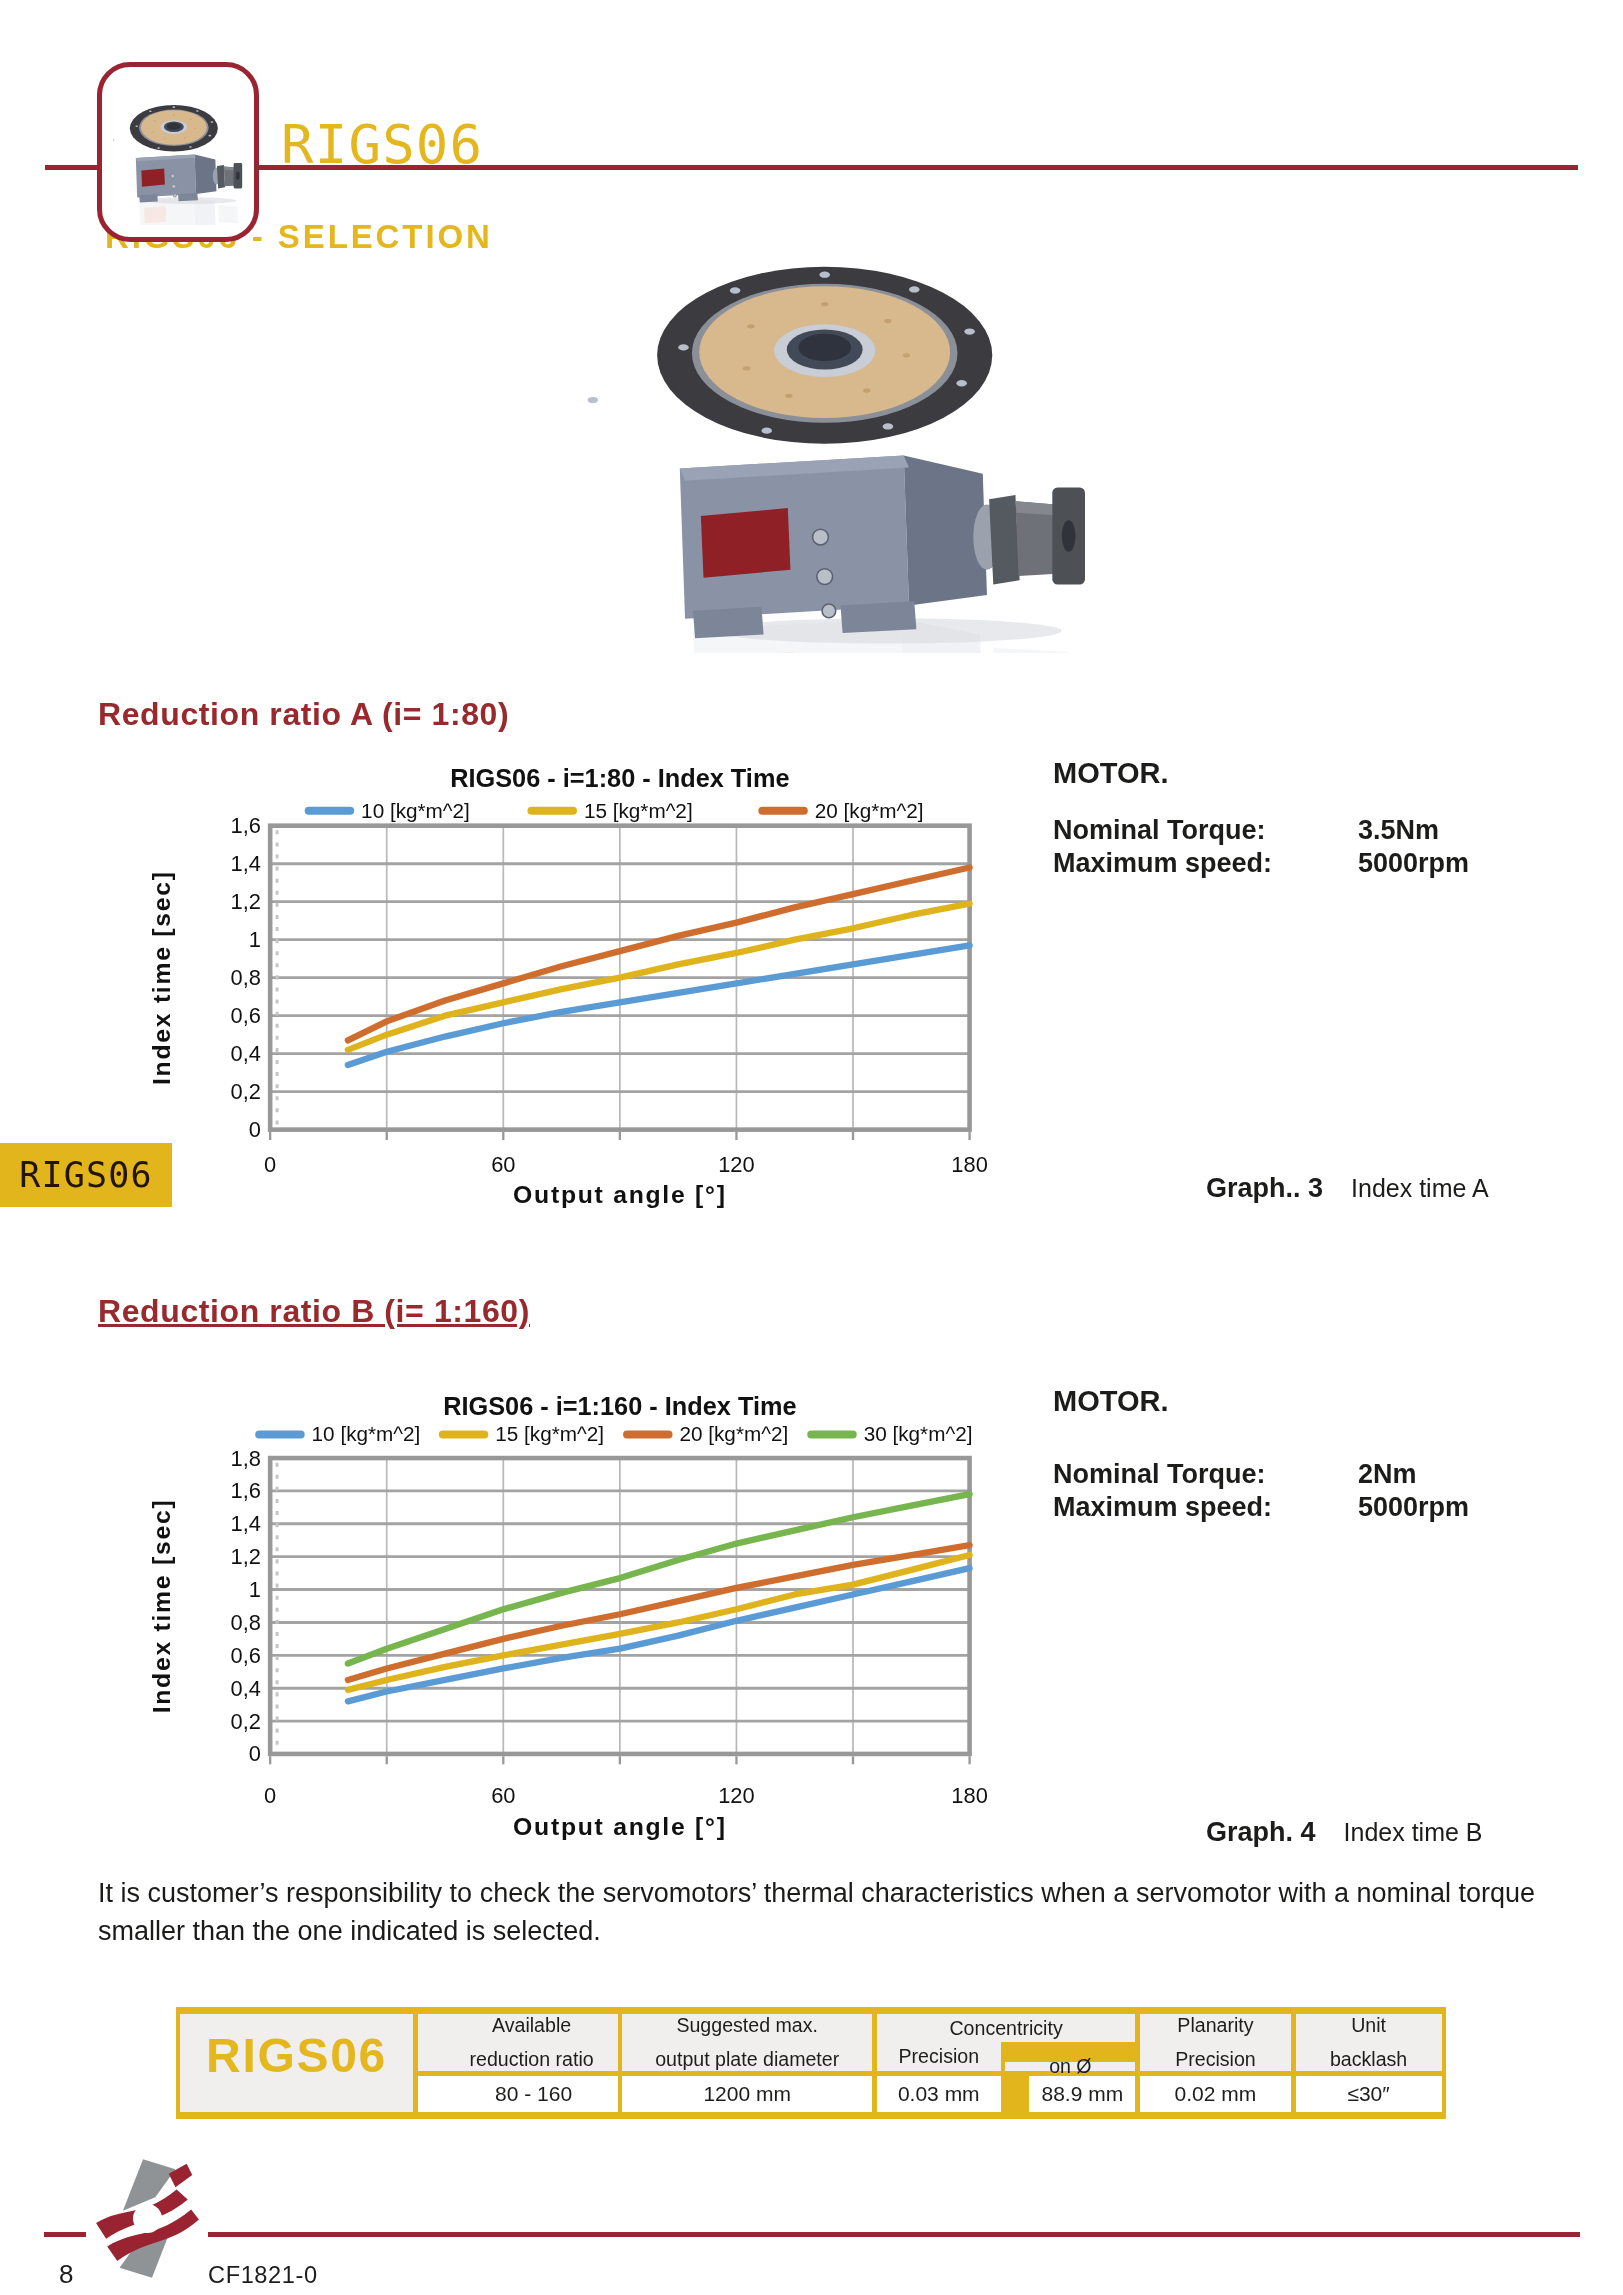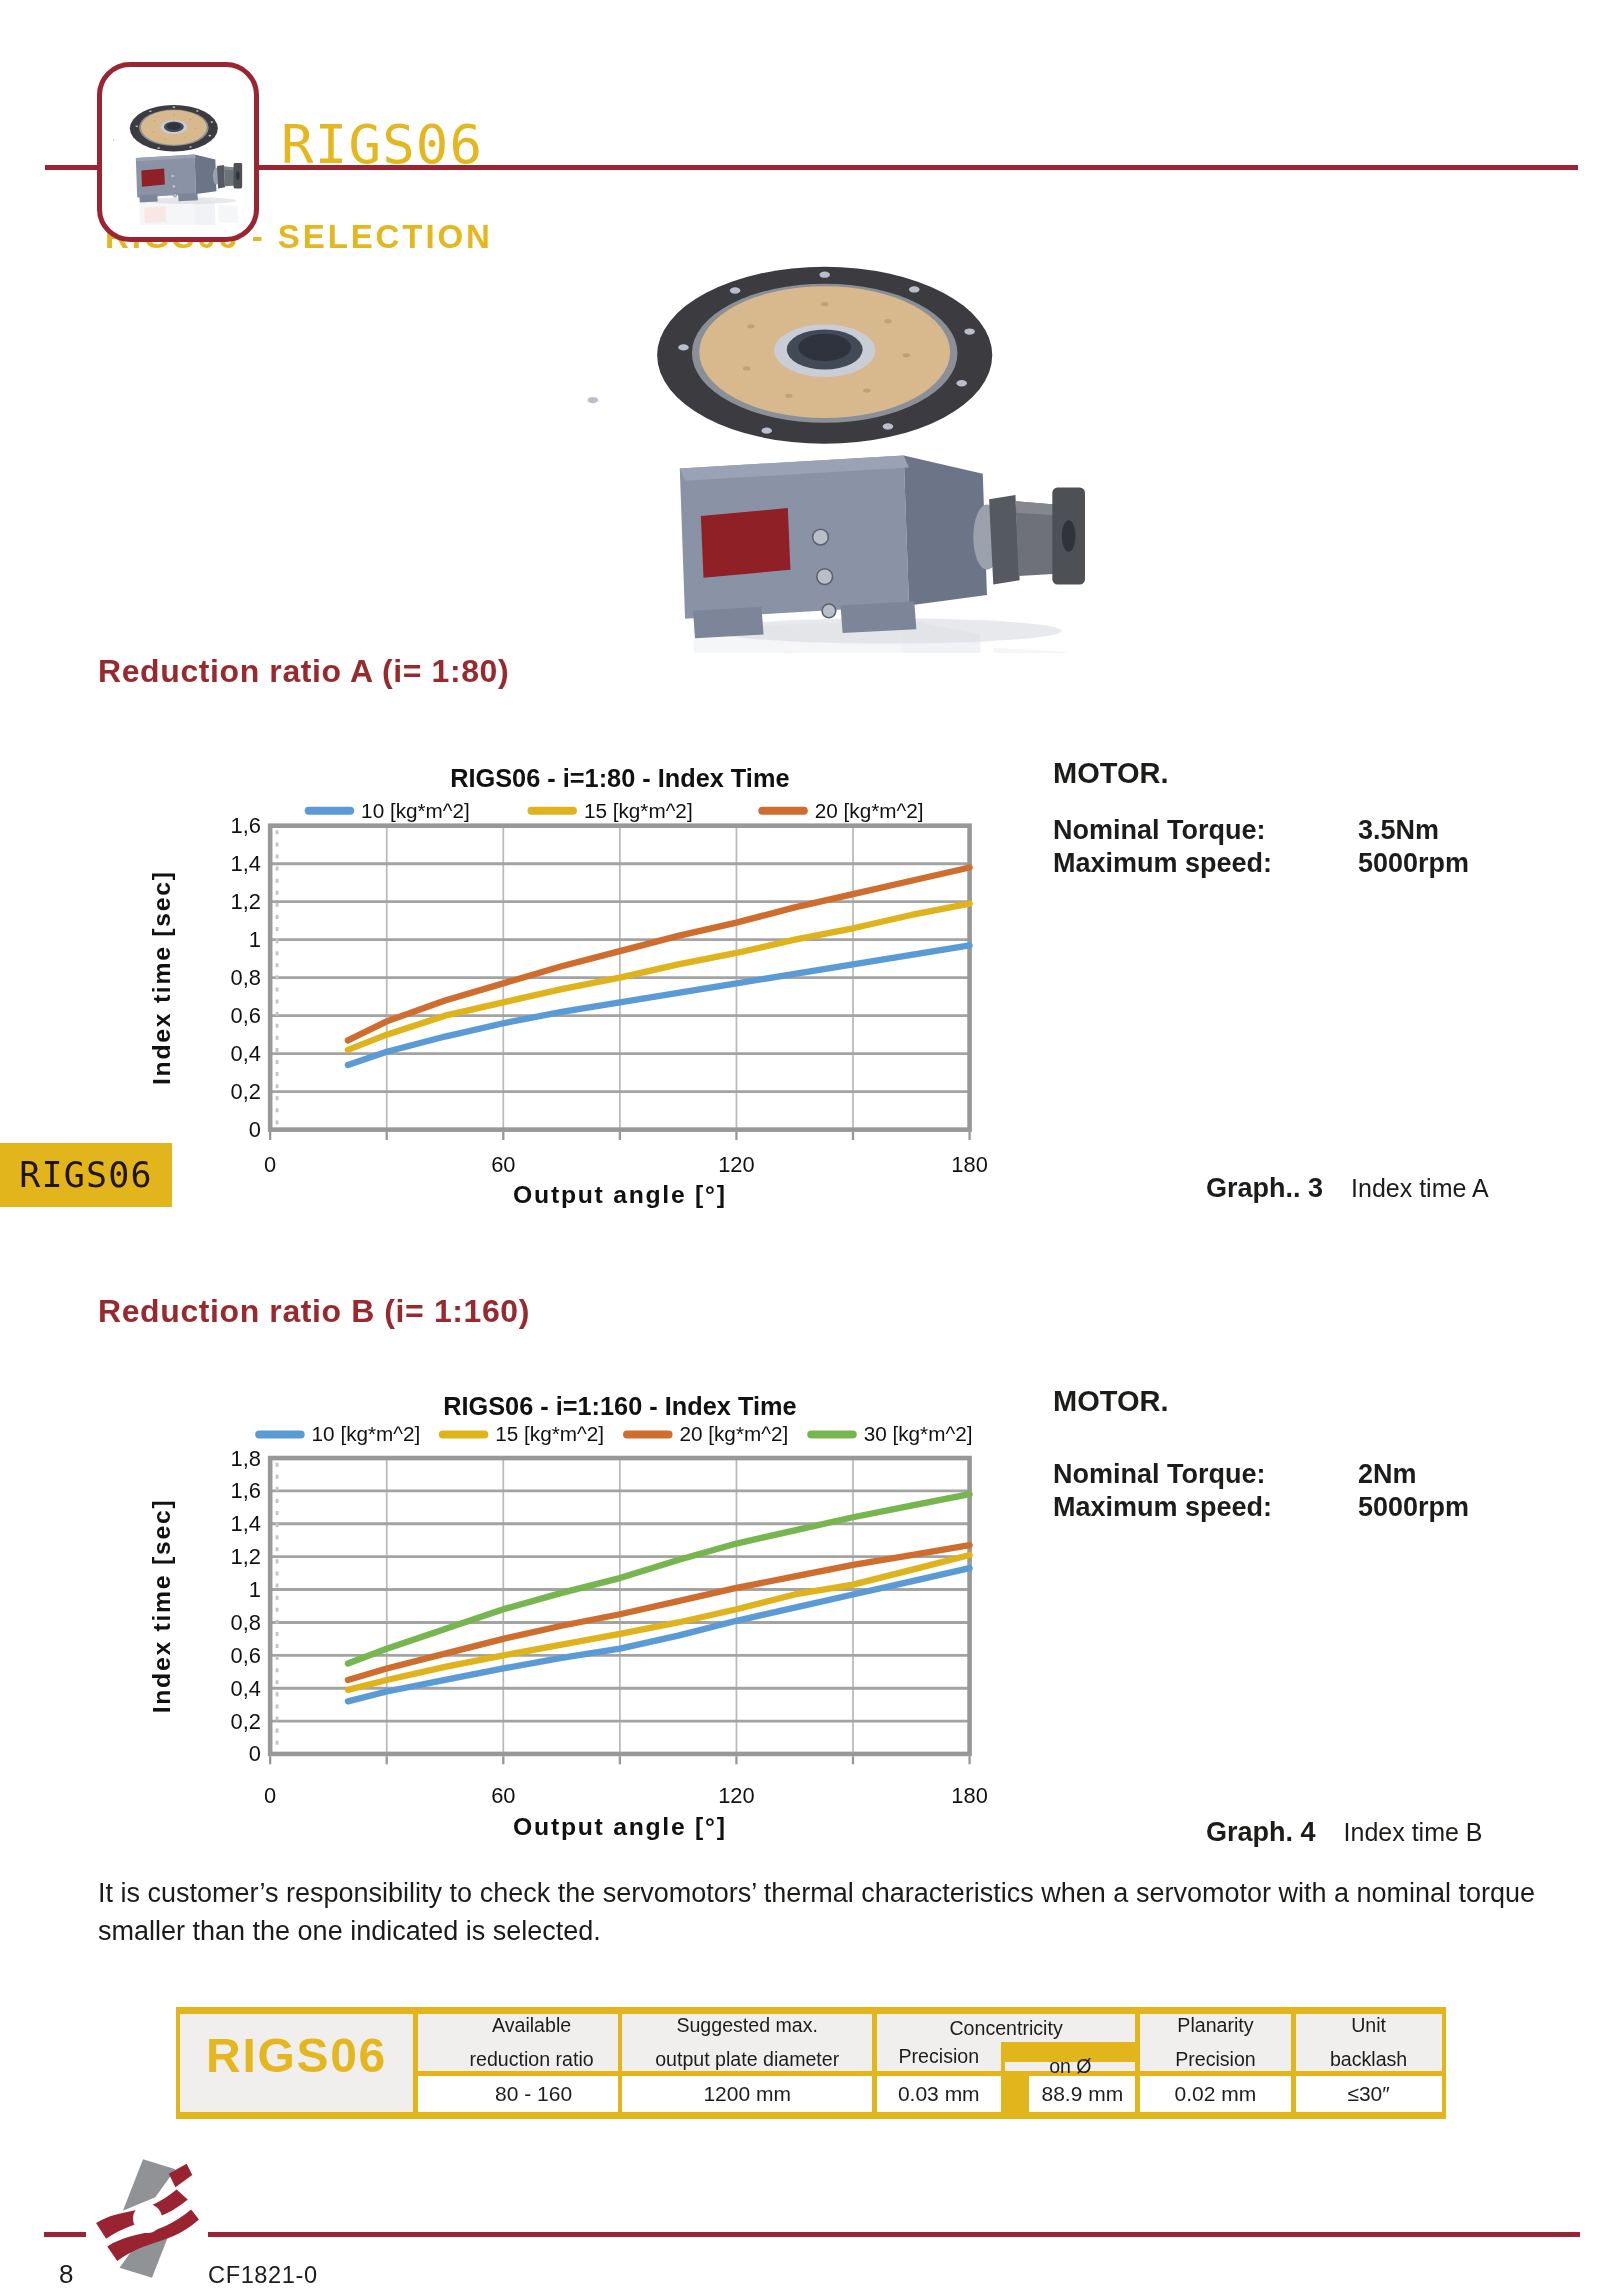--- a/index.html
+++ b/index.html
@@ -16,22 +16,22 @@
               color:#e5b71e;letter-spacing:1.2px;white-space:nowrap;}
   .selection-heading{position:absolute;left:105px;top:218px;font-size:33px;font-weight:bold;
                      color:#e5b71e;letter-spacing:2.9px;white-space:nowrap;}
 
   
   .product-figure{position:absolute;left:587px;top:242px;width:507px;height:411px;}
 
   
   .section-heading{position:absolute;left:98px;font-size:32px;font-weight:bold;color:#98292d;
                    letter-spacing:0.6px;white-space:nowrap;}
-  .section-a{top:653px;}
-  .section-b{top:1293px;}
+  .section-a{top:696px;}
+  .section-b{top:1293px;text-decoration:underline;}
 
   
   .chart{position:absolute;left:132px;width:875px;height:478px;}
   #chart-0{top:745px;}
   #chart-1{top:1367px;}
   .c-title{font-family:"Liberation Sans",sans-serif;font-size:44px;font-weight:bold;fill:#111;}
   .c-leg{font-family:"Liberation Sans",sans-serif;font-size:36px;fill:#111;}
   .c-tick{font-family:"Liberation Sans",sans-serif;font-size:38px;fill:#111;}
   .c-axis{font-family:"Liberation Sans",sans-serif;font-size:43px;font-weight:bold;fill:#111;letter-spacing:3px;}
 

